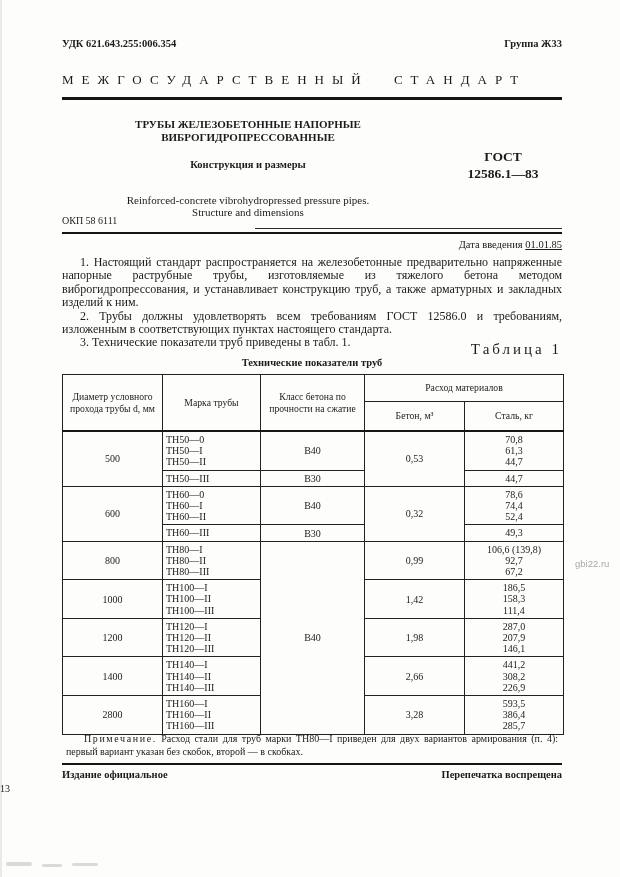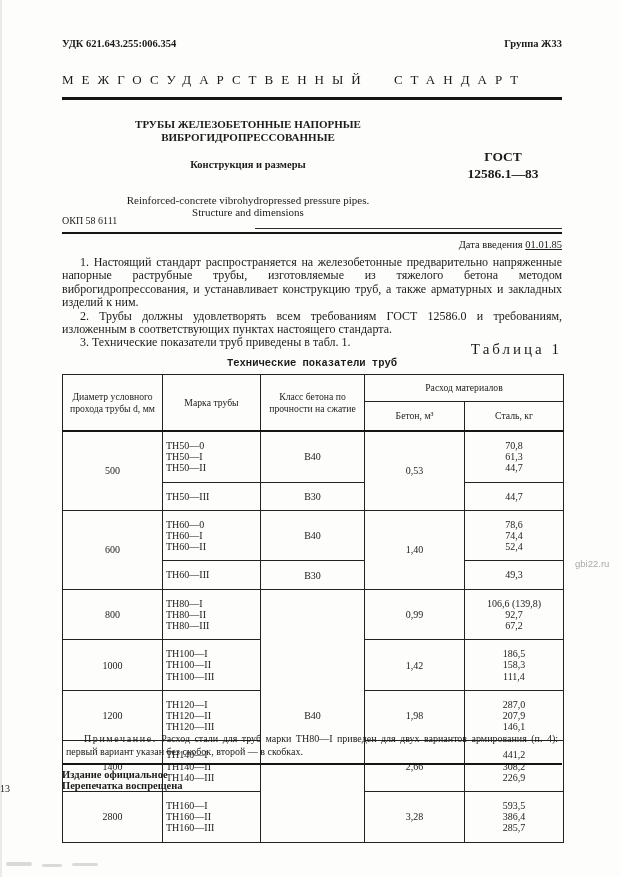--- a/index.html
+++ b/index.html
@@ -39,50 +39,50 @@
   .date-line .date-value{text-decoration:underline;}
 
   
   .paragraphs{position:absolute;top:256px;left:62px;right:58px;
     font-size:12px;line-height:13.4px;text-align:justify;}
   .paragraphs p{margin:0;text-indent:18px;}
 
   
   .tbl-caption{position:absolute;top:341px;right:58px;font-size:15px;letter-spacing:3px;}
   .tbl-title{position:absolute;top:357px;left:62px;right:58px;text-align:center;
-    font-size:10.5px;font-weight:bold;font-family:Liberation Mono, monospace;}
+    font-size:10.5px;font-weight:bold;}
 
   
   table.pipes{position:absolute;top:374px;left:62px;width:501px;
     border-collapse:collapse;table-layout:fixed;
     font-size:10px;}
   table.pipes th,table.pipes td{
     border:1px solid #222;vertical-align:middle;
-    padding:8px 3px;
+    padding:2px 3px;
   }
   table.pipes{border:1.5px solid #1a1a1a;}
   table.pipes th{font-weight:normal;font-size:9.7px;line-height:11.5px;text-align:center;padding:3px 6px;}
   table.pipes thead tr.h1 th{height:20px;}
   table.pipes thead tr.h2 th{height:22px;}
   table.pipes tbody tr:first-child td{border-top:2.5px solid #161616;}
   td.diameter-cell{text-align:center;}
   td.mark-cell{text-align:left;padding-left:14px;white-space:pre-line;line-height:11.2px;padding-top:3px;padding-bottom:3px;}
   td.class-cell{text-align:center;}
   td.concrete-cell{text-align:center;}
   td.steel-cell{text-align:center;white-space:pre-line;line-height:11.2px;padding-top:3px;padding-bottom:3px;}
 
   
   .note{position:absolute;top:728px;left:62px;right:58px;
     font-size:10px;line-height:13px;text-align:justify;text-indent:18px;margin:4px;}
   .note-label{letter-spacing:1.6px;}
 
   
   .footer-rule{position:absolute;top:763px;left:62px;right:58px;height:2px;background:#151515;}
   .footer-row{position:absolute;top:769px;left:62px;right:58px;display:flex;justify-content:space-between;
-    font-size:10.5px;font-weight:bold;flex-direction:column;}
+    font-size:10.5px;font-weight:bold;}
   .page-num{position:absolute;top:783px;left:0;right:0;text-align:left;font-size:10px;}
 
   
   .watermark{position:absolute;top:558px;left:575px;
     font-family:"Liberation Sans","DejaVu Sans",sans-serif;
     font-size:9.5px;color:#a9a9a6;}
   .smudge{position:absolute;background:#c7c7c2;border-radius:2px;opacity:.65;}
   .smudge.s1{left:6px;top:862px;width:26px;height:4px;}
   .smudge.s2{left:42px;top:864px;width:20px;height:3px;}
   .smudge.s3{left:72px;top:863px;width:26px;height:3px;}
@@ -173,21 +173,21 @@
           <td class="mark-cell">ТН50—III</td>
           <td class="class-cell">В30</td>
           <td class="steel-cell">44,7</td>
         </tr>
         <tr>
           <td class="diameter-cell" rowspan="2">600</td>
           <td class="mark-cell">ТН60—0
 ТН60—I
 ТН60—II</td>
           <td class="class-cell">В40</td>
-          <td class="concrete-cell" rowspan="2">1,40</td>
+          <td class="concrete-cell" rowspan="2">0,32</td>
           <td class="steel-cell">78,6
 74,4
 52,4</td>
         </tr>
         <tr>
           <td class="mark-cell">ТН60—III</td>
           <td class="class-cell">В30</td>
           <td class="steel-cell">49,3</td>
         </tr>
         <tr>

